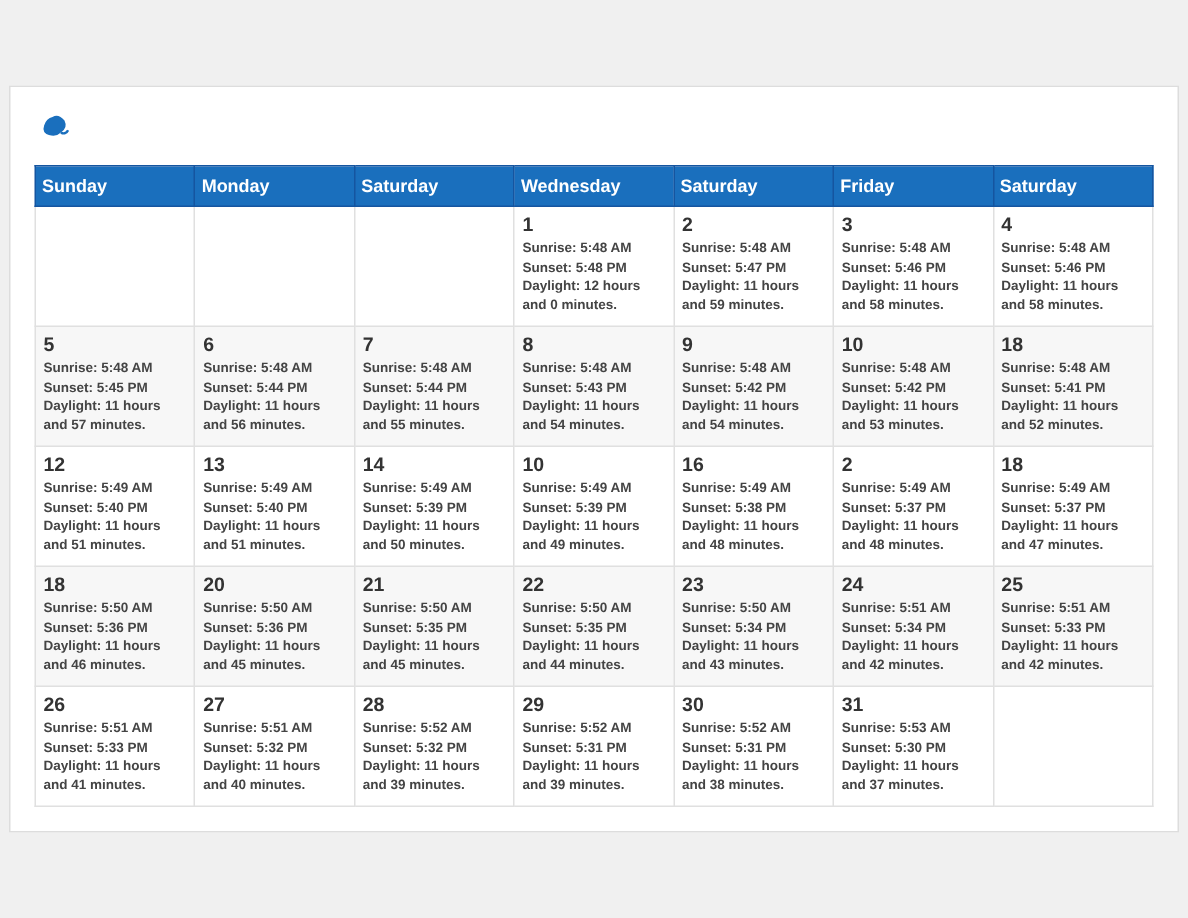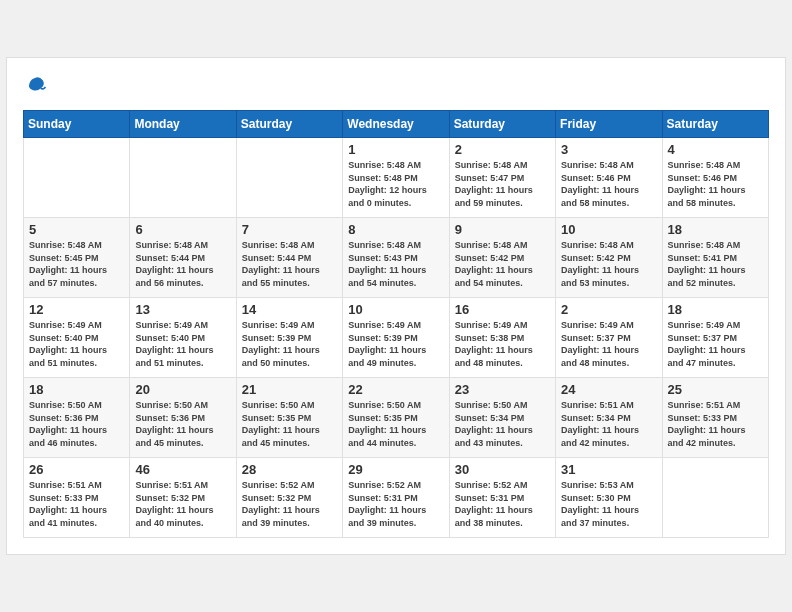--- a/index.html
+++ b/index.html
@@ -325,21 +325,21 @@
         </tr>
         <tr>
           <td>
             <span class="day-number">26</span>
             <div class="day-info" style="white-space: pre-line;">Sunrise: 5:51 AM
 Sunset: 5:33 PM
 Daylight: 11 hours
 and 41 minutes.</div>
           </td>
           <td>
-            <span class="day-number">46</span>
+            <span class="day-number">27</span>
             <div class="day-info" style="white-space: pre-line;">Sunrise: 5:51 AM
 Sunset: 5:32 PM
 Daylight: 11 hours
 and 40 minutes.</div>
           </td>
           <td>
             <span class="day-number">28</span>
             <div class="day-info" style="white-space: pre-line;">Sunrise: 5:52 AM
 Sunset: 5:32 PM
 Daylight: 11 hours

